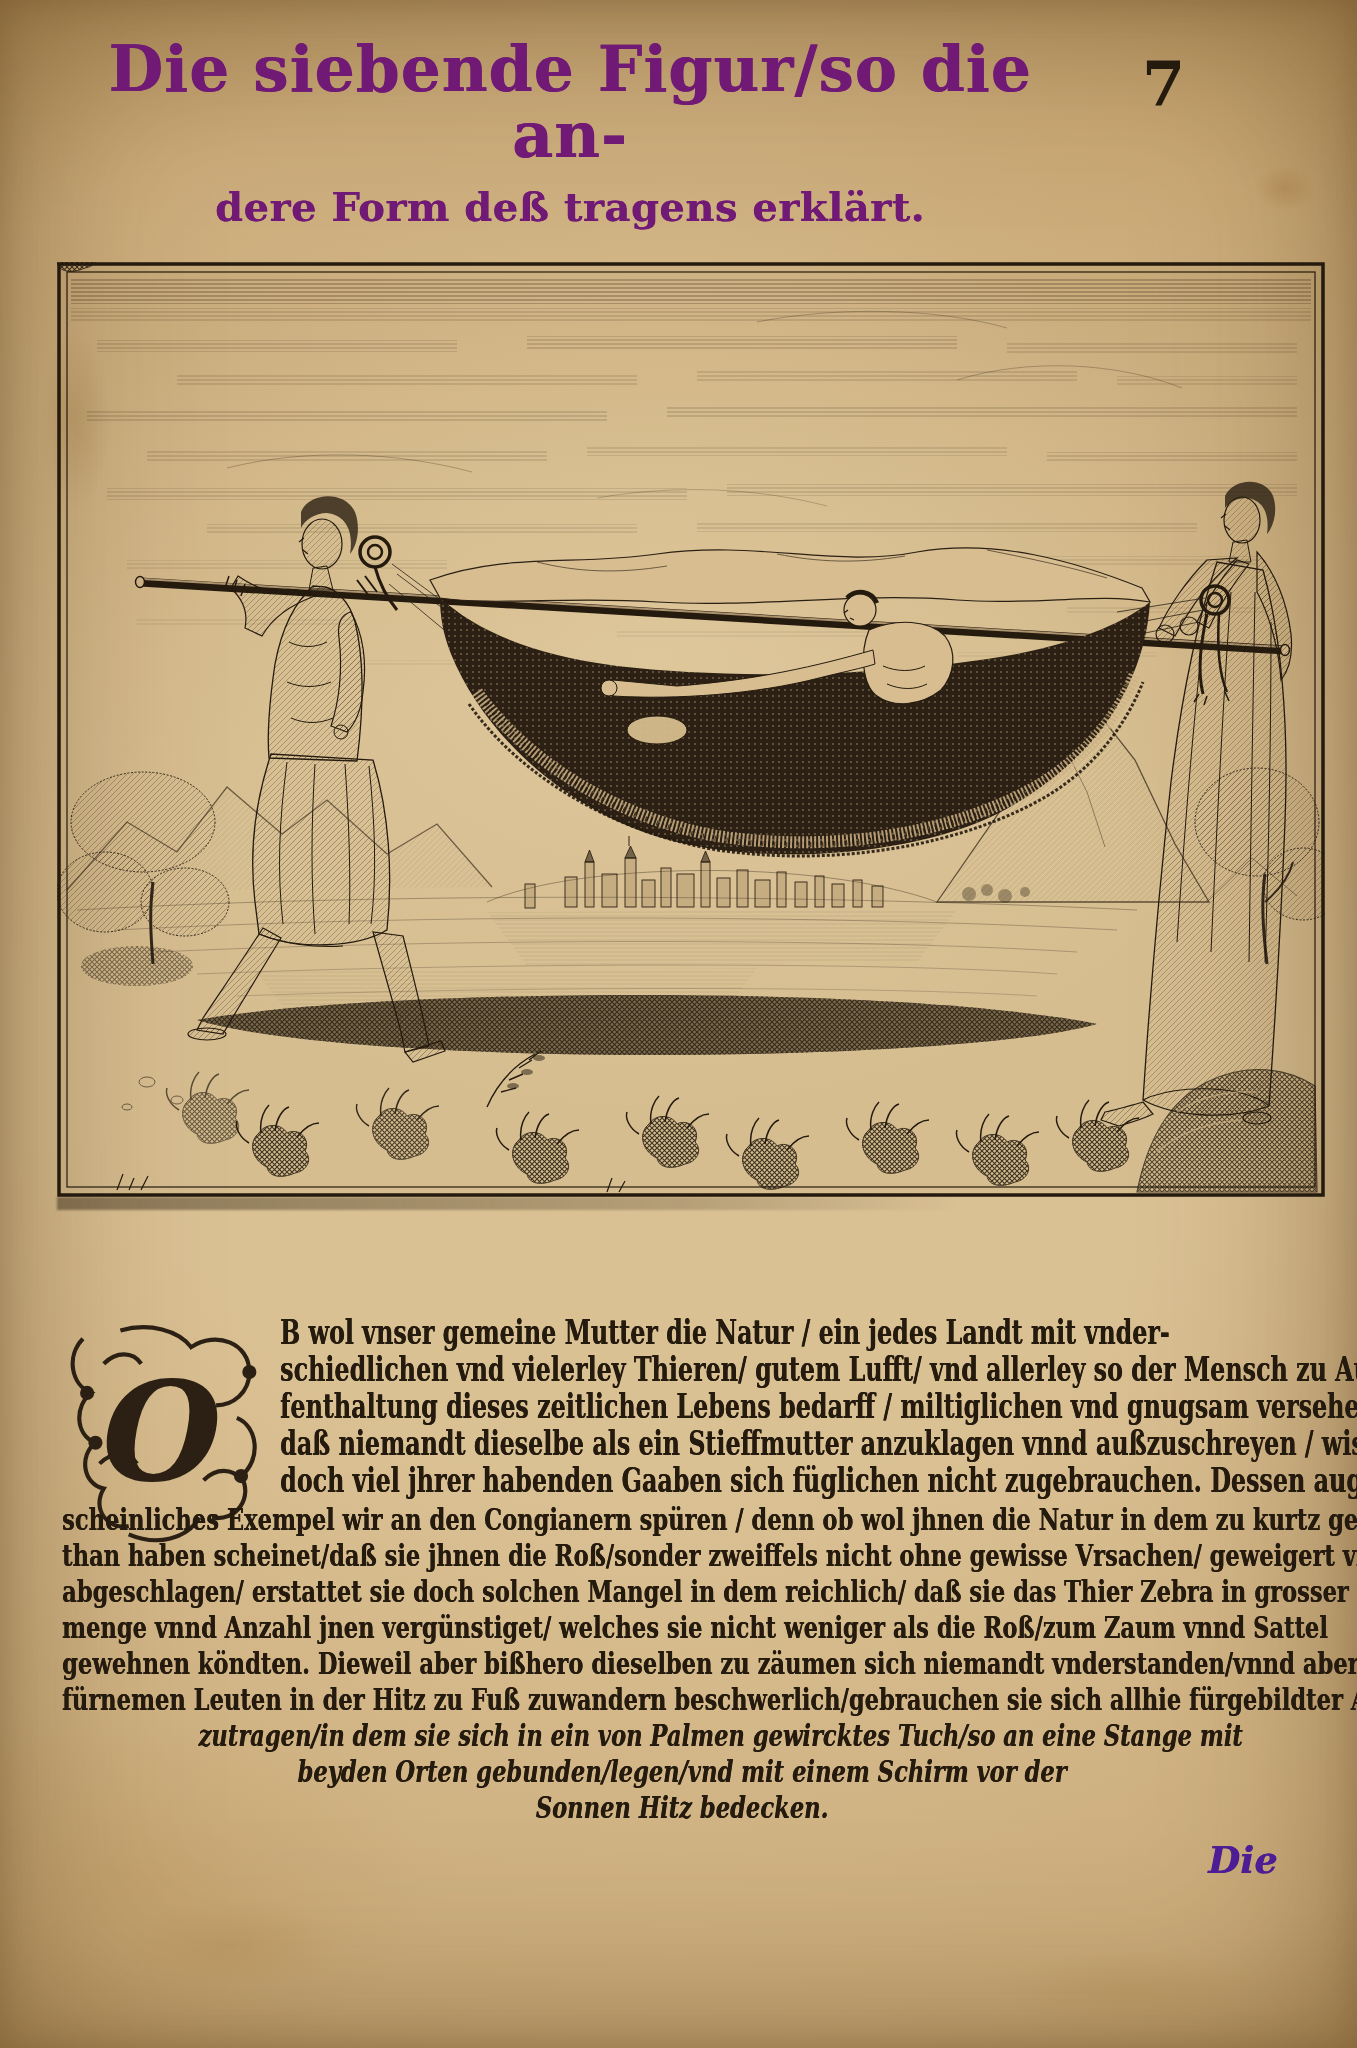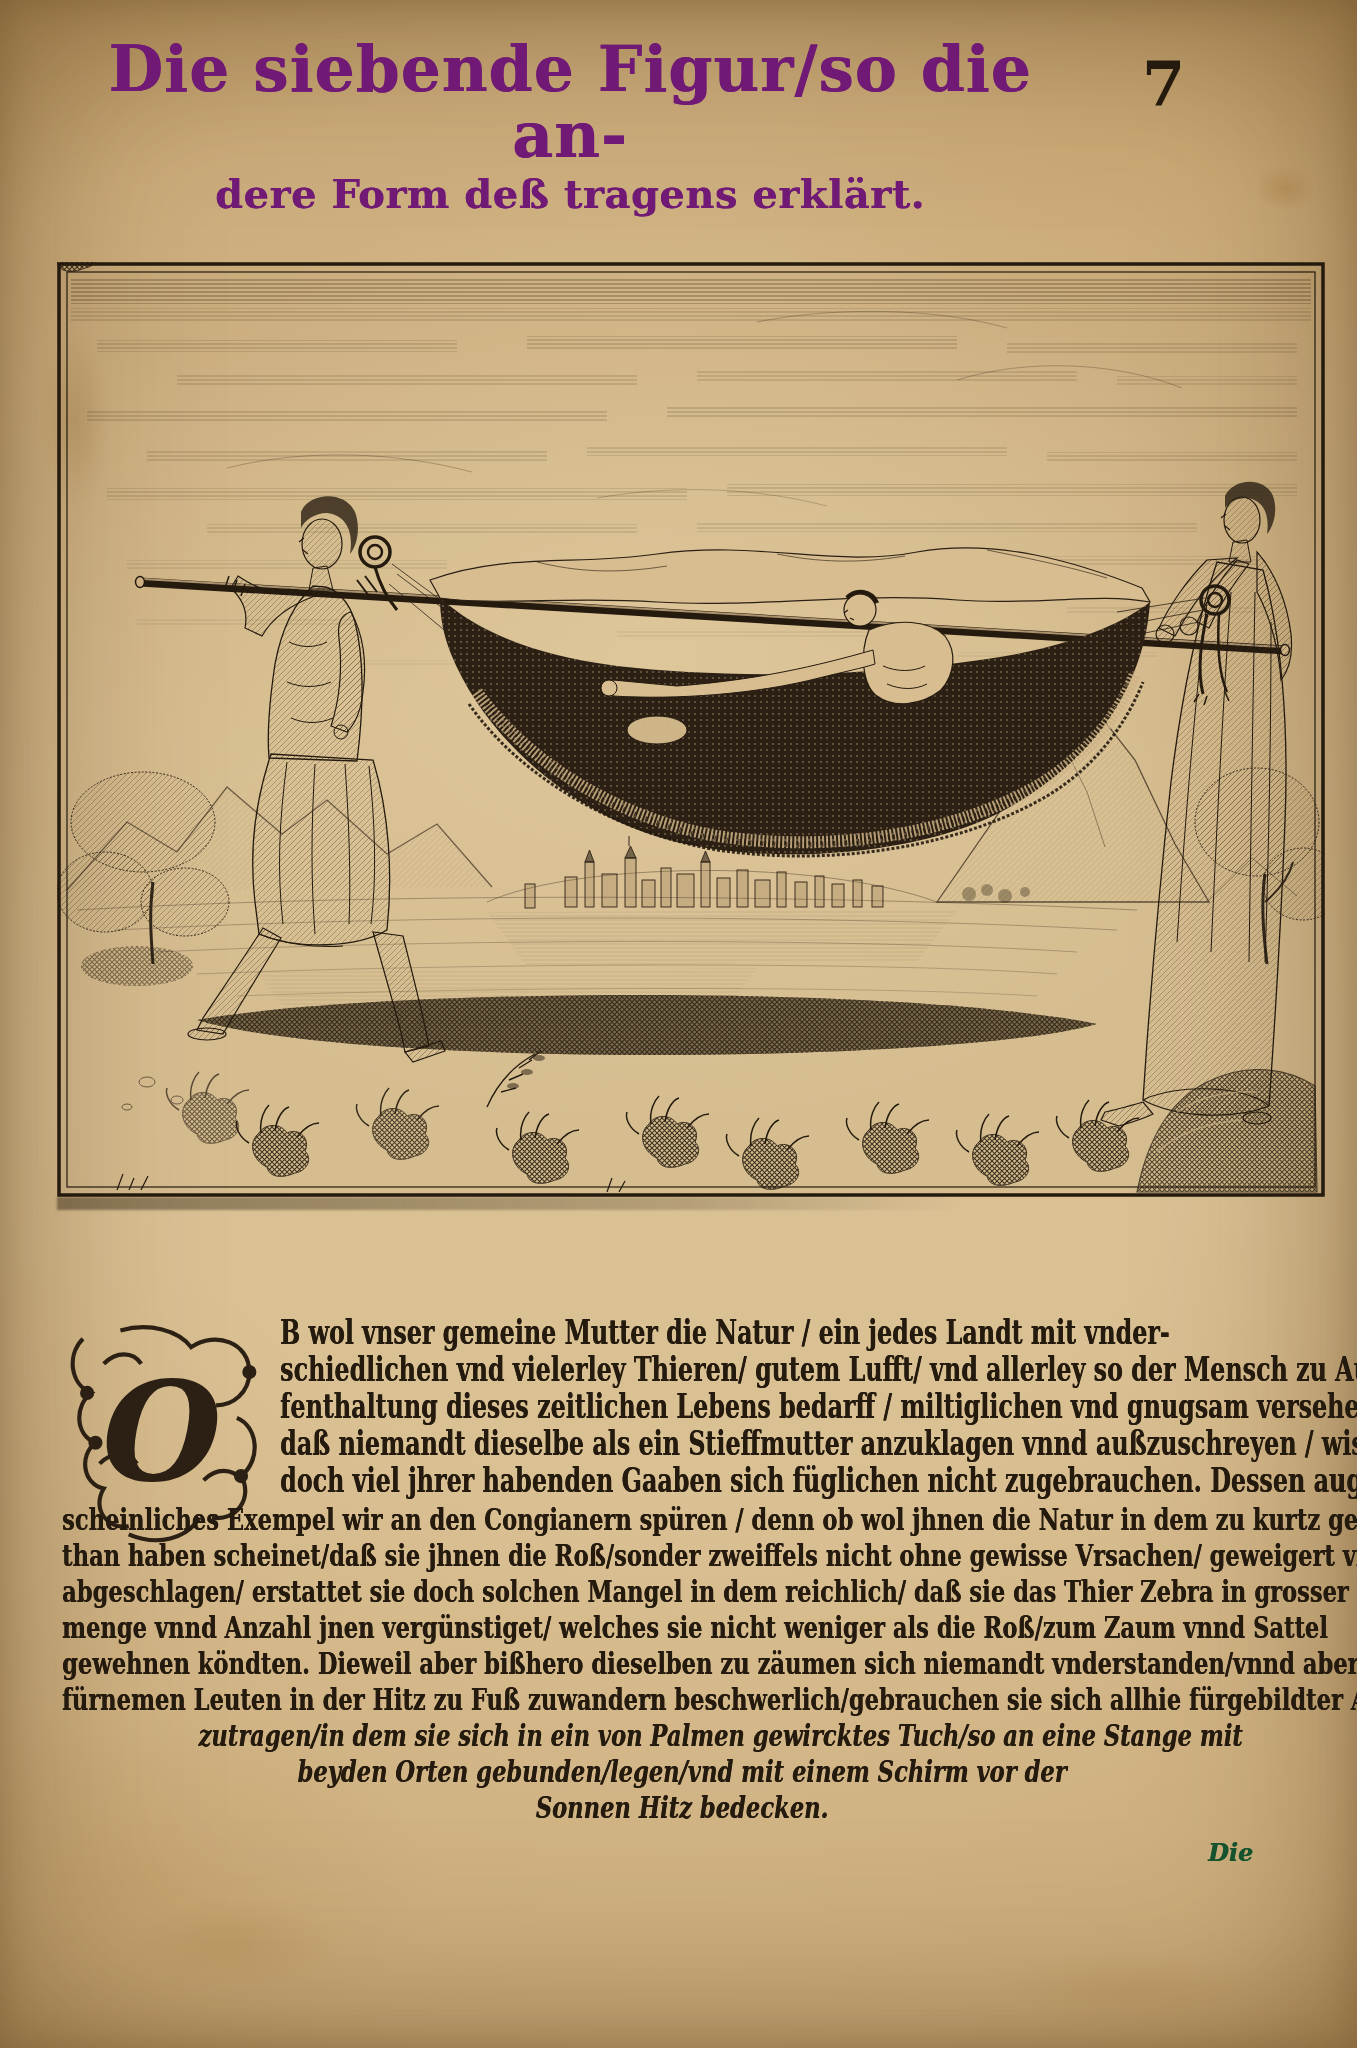--- a/index.html
+++ b/index.html
@@ -18,43 +18,43 @@
     box-shadow:inset 0 0 190px rgba(84,56,18,.5), inset 0 0 36px rgba(84,56,18,.25);}
   .stain{position:absolute;border-radius:50%;pointer-events:none;}
   .s1{left:1255px;top:165px;width:60px;height:46px;background:radial-gradient(closest-side,rgba(160,118,62,.4),rgba(0,0,0,0));}
   .s2{left:120px;top:1900px;width:220px;height:90px;background:radial-gradient(closest-side,rgba(170,132,76,.3),rgba(0,0,0,0));}
   .s3{left:1000px;top:1950px;width:260px;height:80px;background:radial-gradient(closest-side,rgba(170,132,76,.25),rgba(0,0,0,0));}
   .s4{left:40px;top:330px;width:70px;height:180px;background:radial-gradient(closest-side,rgba(150,110,58,.28),rgba(0,0,0,0));}
 
   .title-block{position:absolute;left:70px;top:36px;width:1000px;text-align:center;color:#701a75;}
   .title-1{font-size:63px;font-weight:bold;letter-spacing:1px;line-height:1.05;
     text-shadow:.6px 0 0 currentColor;}
-  .title-2{font-size:40px;font-weight:bold;margin-top:2px;letter-spacing:.5px;
+  .title-2{font-size:40px;font-weight:bold;margin-top:15px;letter-spacing:.5px;
     text-shadow:.4px 0 0 currentColor;}
   .folio{position:absolute;left:1142px;top:48px;font-size:62px;font-weight:bold;color:#241a0e;}
 
   .plate{position:absolute;left:57px;top:262px;width:1268px;height:935px;}
   .plate svg{display:block;width:100%;height:100%;}
   .plate-smudge{position:absolute;left:57px;top:1197px;width:900px;height:13px;
     background:linear-gradient(90deg,rgba(40,28,12,.45),rgba(40,28,12,.2) 70%,rgba(0,0,0,0));
     filter:blur(1px);}
 
   .text-block{position:absolute;left:62px;top:1314px;width:1240px;}
   .dropcap{position:absolute;left:-4px;top:4px;width:208px;height:226px;}
   .intro .line{white-space:nowrap;line-height:37px;font-size:34px;font-weight:bold;
     transform:scale(.70,1);transform-origin:0 50%;text-shadow:.4px 0 0 currentColor;}
   .intro{padding-left:218px;}
   .main{margin-top:3px;}
   .main .line{white-space:nowrap;line-height:36px;font-size:29px;font-weight:bold;
     transform:scale(.78,1);transform-origin:0 50%;text-shadow:.35px 0 0 currentColor;}
   .closing .line{white-space:nowrap;line-height:36px;font-size:29px;font-weight:bold;
     transform:scale(.78,1);transform-origin:50% 50%;text-align:center;text-shadow:.35px 0 0 currentColor;}
   .closing{text-align:center;font-style:italic;}
-  .catchword{position:absolute;left:1208px;top:1838px;font-size:24px;font-weight:bold;
-    font-style:italic;color:#14532d;text-shadow:.4px 0 0 currentColor;}
+  .catchword{position:absolute;left:1208px;top:1838px;font-size:37px;font-weight:bold;
+    font-style:italic;color:#4c1d95;text-shadow:.4px 0 0 currentColor;}
 </style>
 </head>
 <body>
 
 <div class="vignette"></div>
 <div class="stain s1"></div>
 <div class="stain s2"></div>
 <div class="stain s3"></div>
 <div class="stain s4"></div>
 

